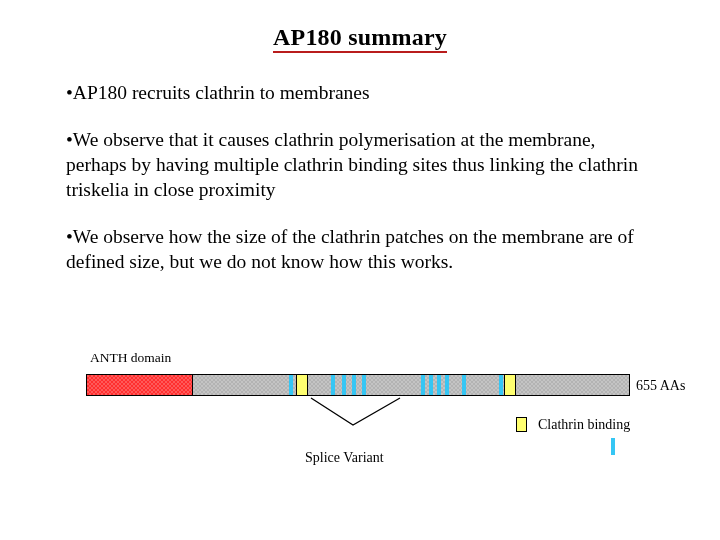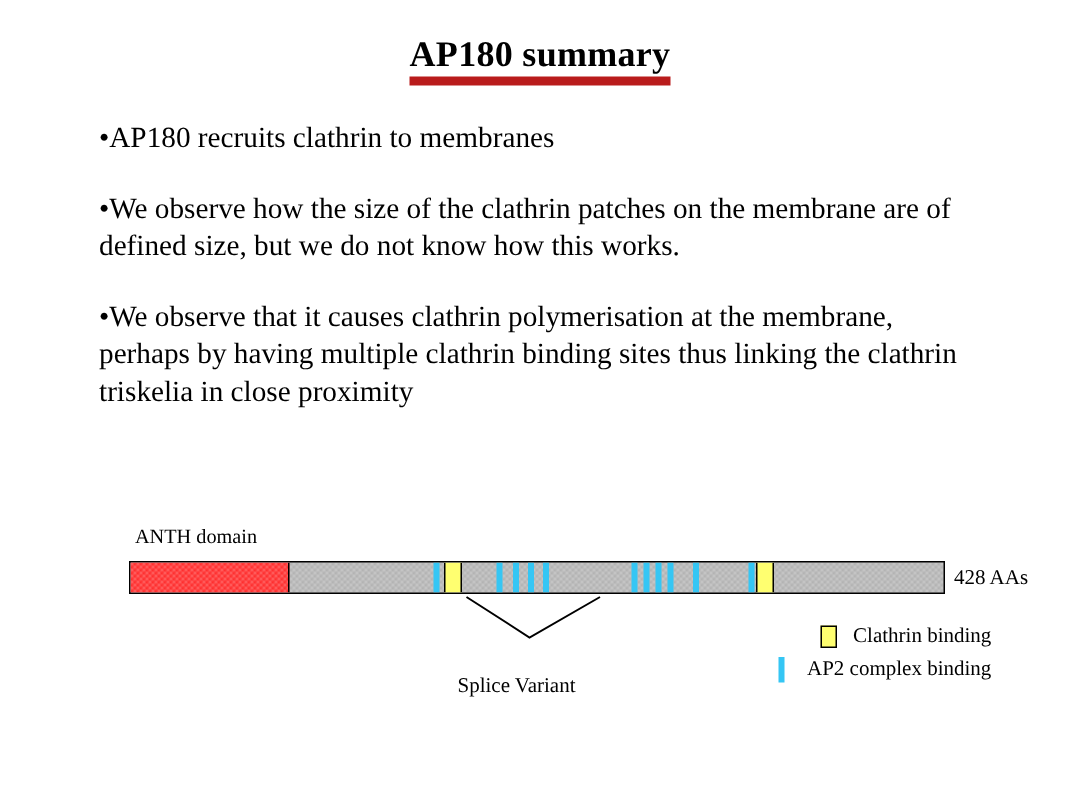--- a/index.html
+++ b/index.html
@@ -22,21 +22,21 @@
     position: absolute;
     top: 24px;
     left: 0;
     width: 720px;
     text-align: center;
     font-size: 24px;
     font-weight: bold;
     letter-spacing: 0.2px;
   }
   #slide-title .title-inner {
-    border-bottom: 6px solid #b91c1c;
+    border-bottom: 2px solid #b91c1c;
     padding-bottom: 1px;
   }
 
   
   #body-content {
     position: absolute;
     top: 80px;
     left: 66px;
     width: 580px;
   }
@@ -182,22 +182,22 @@
 </style>
 </head>
 <body>
 
 <div id="slide-title">
   <span class="title-inner">AP180 summary</span>
 </div>
 
 <div id="body-content">
   <p class="bullet-para"><span class="bullet-dot">•</span><span>AP180 recruits clathrin to membranes</span></p>
+  <p class="bullet-para"><span class="bullet-dot">•</span><span>We observe that it causes clathrin polymerisation at the membrane, perhaps by having multiple clathrin binding sites thus linking the clathrin triskelia in close proximity</span></p>
   <p class="bullet-para"><span class="bullet-dot">•</span><span>We observe how the size of the clathrin patches on the membrane are of defined size, but we do not know how this works.</span></p>
-  <p class="bullet-para"><span class="bullet-dot">•</span><span>We observe that it causes clathrin polymerisation at the membrane, perhaps by having multiple clathrin binding sites thus linking the clathrin triskelia in close proximity</span></p>
 </div>
 
 <div id="domain-diagram">
 
   <div class="diagram-label" id="label-anth">ANTH domain</div>
 
   <div id="protein-bar">
     <div class="bar-region-anth" style="width: 19.5%;"></div>
 
   <div class="marker-clathrin" style="left: 38.6%;"></div>
@@ -208,36 +208,35 @@
       <div class="marker-ap2" style="left: 48.9%;"></div>
       <div class="marker-ap2" style="left: 50.7%;"></div>
       <div class="marker-ap2" style="left: 61.6%;"></div>
       <div class="marker-ap2" style="left: 63.1%;"></div>
       <div class="marker-ap2" style="left: 64.6%;"></div>
       <div class="marker-ap2" style="left: 66%;"></div>
       <div class="marker-ap2" style="left: 69.1%;"></div>
       <div class="marker-ap2" style="left: 76.1%;"></div>
     </div>
 
-  <div id="length-label">428 AAs</div>
+  <div id="length-label">655 AAs</div>
 
   <svg id="splice-callout" width="720" height="130" viewBox="0 0 720 130">
     <polyline points="311,52 353,79 400,52" fill="none" stroke="#000000" stroke-width="1.3"></polyline>
   </svg>
 
   <div id="label-splice-variant">Splice Variant</div>
 
   <div id="legend">
     <div class="legend-row">
       <span class="legend-swatch-wrap">
           <span class="swatch-clathrin"></span>
         </span>
       <span class="legend-text">Clathrin binding</span>
     </div>
     <div class="legend-row">
       <span class="legend-swatch-wrap">
           <span class="swatch-ap2"></span>
         </span>
-      <span class="legend-text">AP2 complex binding</span>
     </div>
   </div>
 
 </div>
 
 </body></html>

